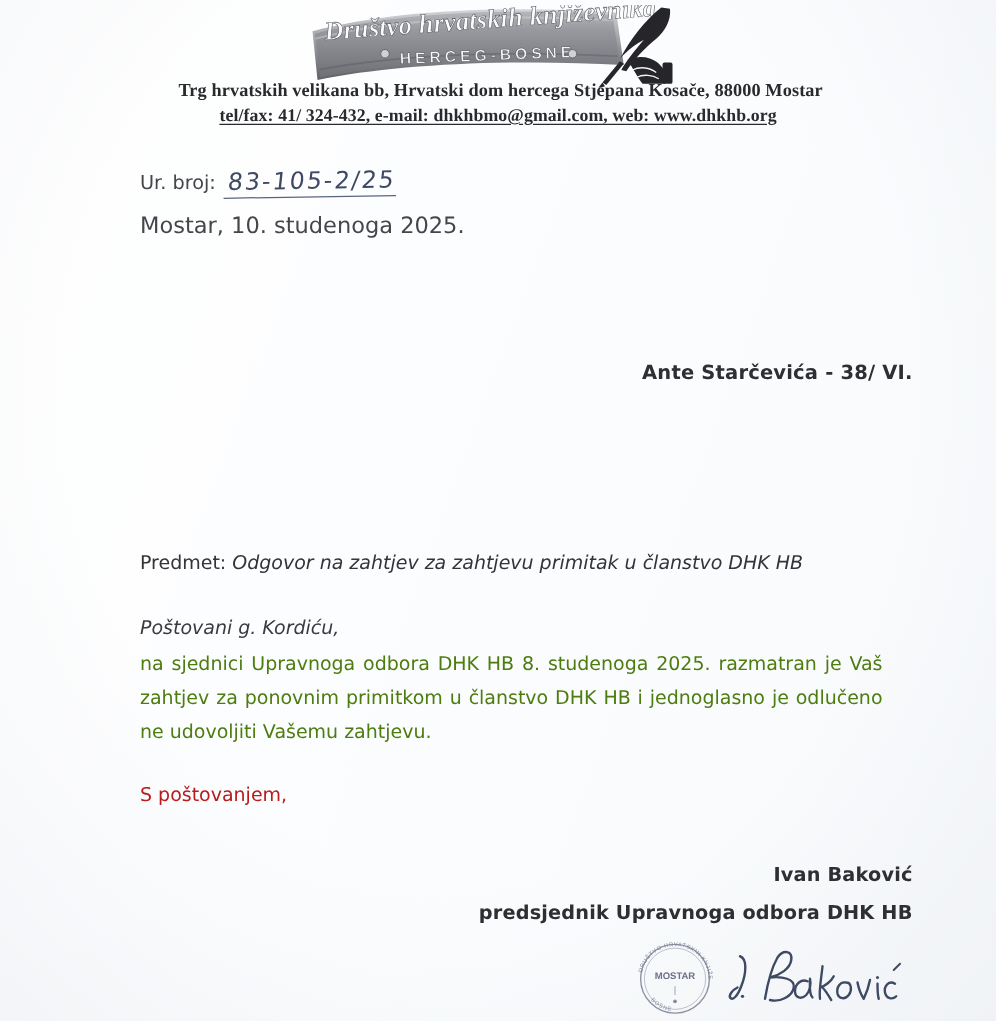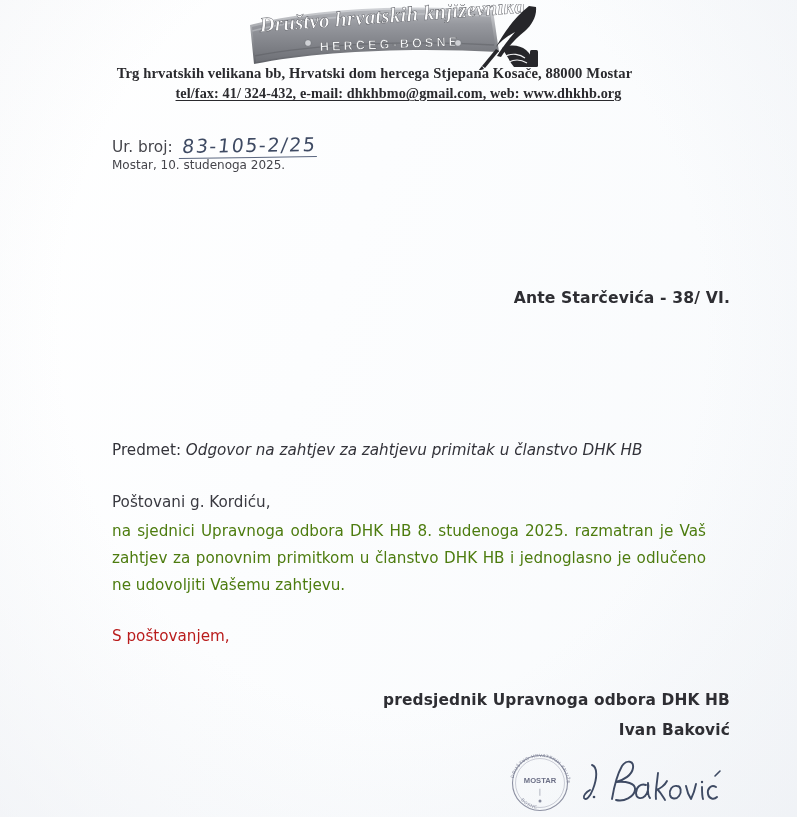--- a/index.html
+++ b/index.html
@@ -51,20 +51,21 @@
     font-weight: bold;
     color: #2a2a2e;
     letter-spacing: 0.1px;
   }
   .addr-line1 {
     position: absolute;
     top: 65px;
     left: 0;
     width: 749px;
     font-size: 14.6px;
+    padding-left: 26px;
   }
   .addr-line2 {
     position: absolute;
     top: 85px;
     left: 0;
     width: 797px;
     font-size: 14.2px;
   }
   .addr-line2 .u {
     text-decoration: underline;
@@ -90,22 +91,23 @@
     color: #3e4a63;
     margin-left: 7px;
     letter-spacing: 1.6px;
     border-bottom: 1.3px solid #59657e;
     padding: 0 2px 1px 2px;
     transform: rotate(-0.9deg) skewX(-7deg);
     display: inline-block;
     line-height: 1.05;
   }
   .date-row {
-    font-size: 12px;
+    font-size: 18px;
     color: #45454b;
+    margin-top: 12px;
   }
 
   
   .addressee {
     position: absolute;
     right: 67px;
     top: 283px;
     text-align: right;
     font-weight: bold;
     font-size: 15.6px;
@@ -125,20 +127,21 @@
   .subject .lbl { font-weight: normal; }
   .subject .val { font-style: italic; }
 
   
   .salutation {
     position: absolute;
     left: 112px;
     top: 493px;
     font-size: 15.2px;
     color: #3a3a41;
+    font-style: italic;
   }
   .body-par {
     position: absolute;
     left: 112px;
     top: 518px;
     width: 594px;
     font-size: 15.2px;
     color: #4d7c0f;
     line-height: 1.78;
     text-align: justify;
@@ -262,22 +265,22 @@
     </div>
 
     <div class="subject"><span class="lbl">Predmet</span><span class="lbl">:</span>
       <span class="val">Odgovor na zahtjev za zahtjevu primitak u članstvo DHK HB</span></div>
 
     <div class="salutation">Poštovani g. Kordiću,</div>
     <div class="body-par">na sjednici Upravnoga odbora DHK HB 8. studenoga 2025. razmatran je Vaš zahtjev za ponovnim primitkom u članstvo DHK HB i jednoglasno je odlučeno ne udovoljiti Vašemu zahtjevu.</div>
     <div class="closing">S poštovanjem,</div>
 
     <div class="signer">
+      <div>Ivan Baković</div>
       <div>predsjednik Upravnoga odbora DHK HB</div>
-      <div>Ivan Baković</div>
     </div>
 
     <div class="stamp">
       <svg width="70" height="66" viewBox="0 0 70 66">
         <defs>
           <path id="ringTop" d="M8,34 A27,27 0 0 1 62,34"></path>
           <path id="ringBot" d="M10,34 A25,25 0 0 0 60,34"></path>
         </defs>
         <circle cx="35" cy="33" r="27.5" fill="none" stroke="#6b6f86" stroke-width="1.1" opacity="0.75"></circle>
         <circle cx="35" cy="33" r="24.5" fill="none" stroke="#6b6f86" stroke-width="0.6" opacity="0.55"></circle>

